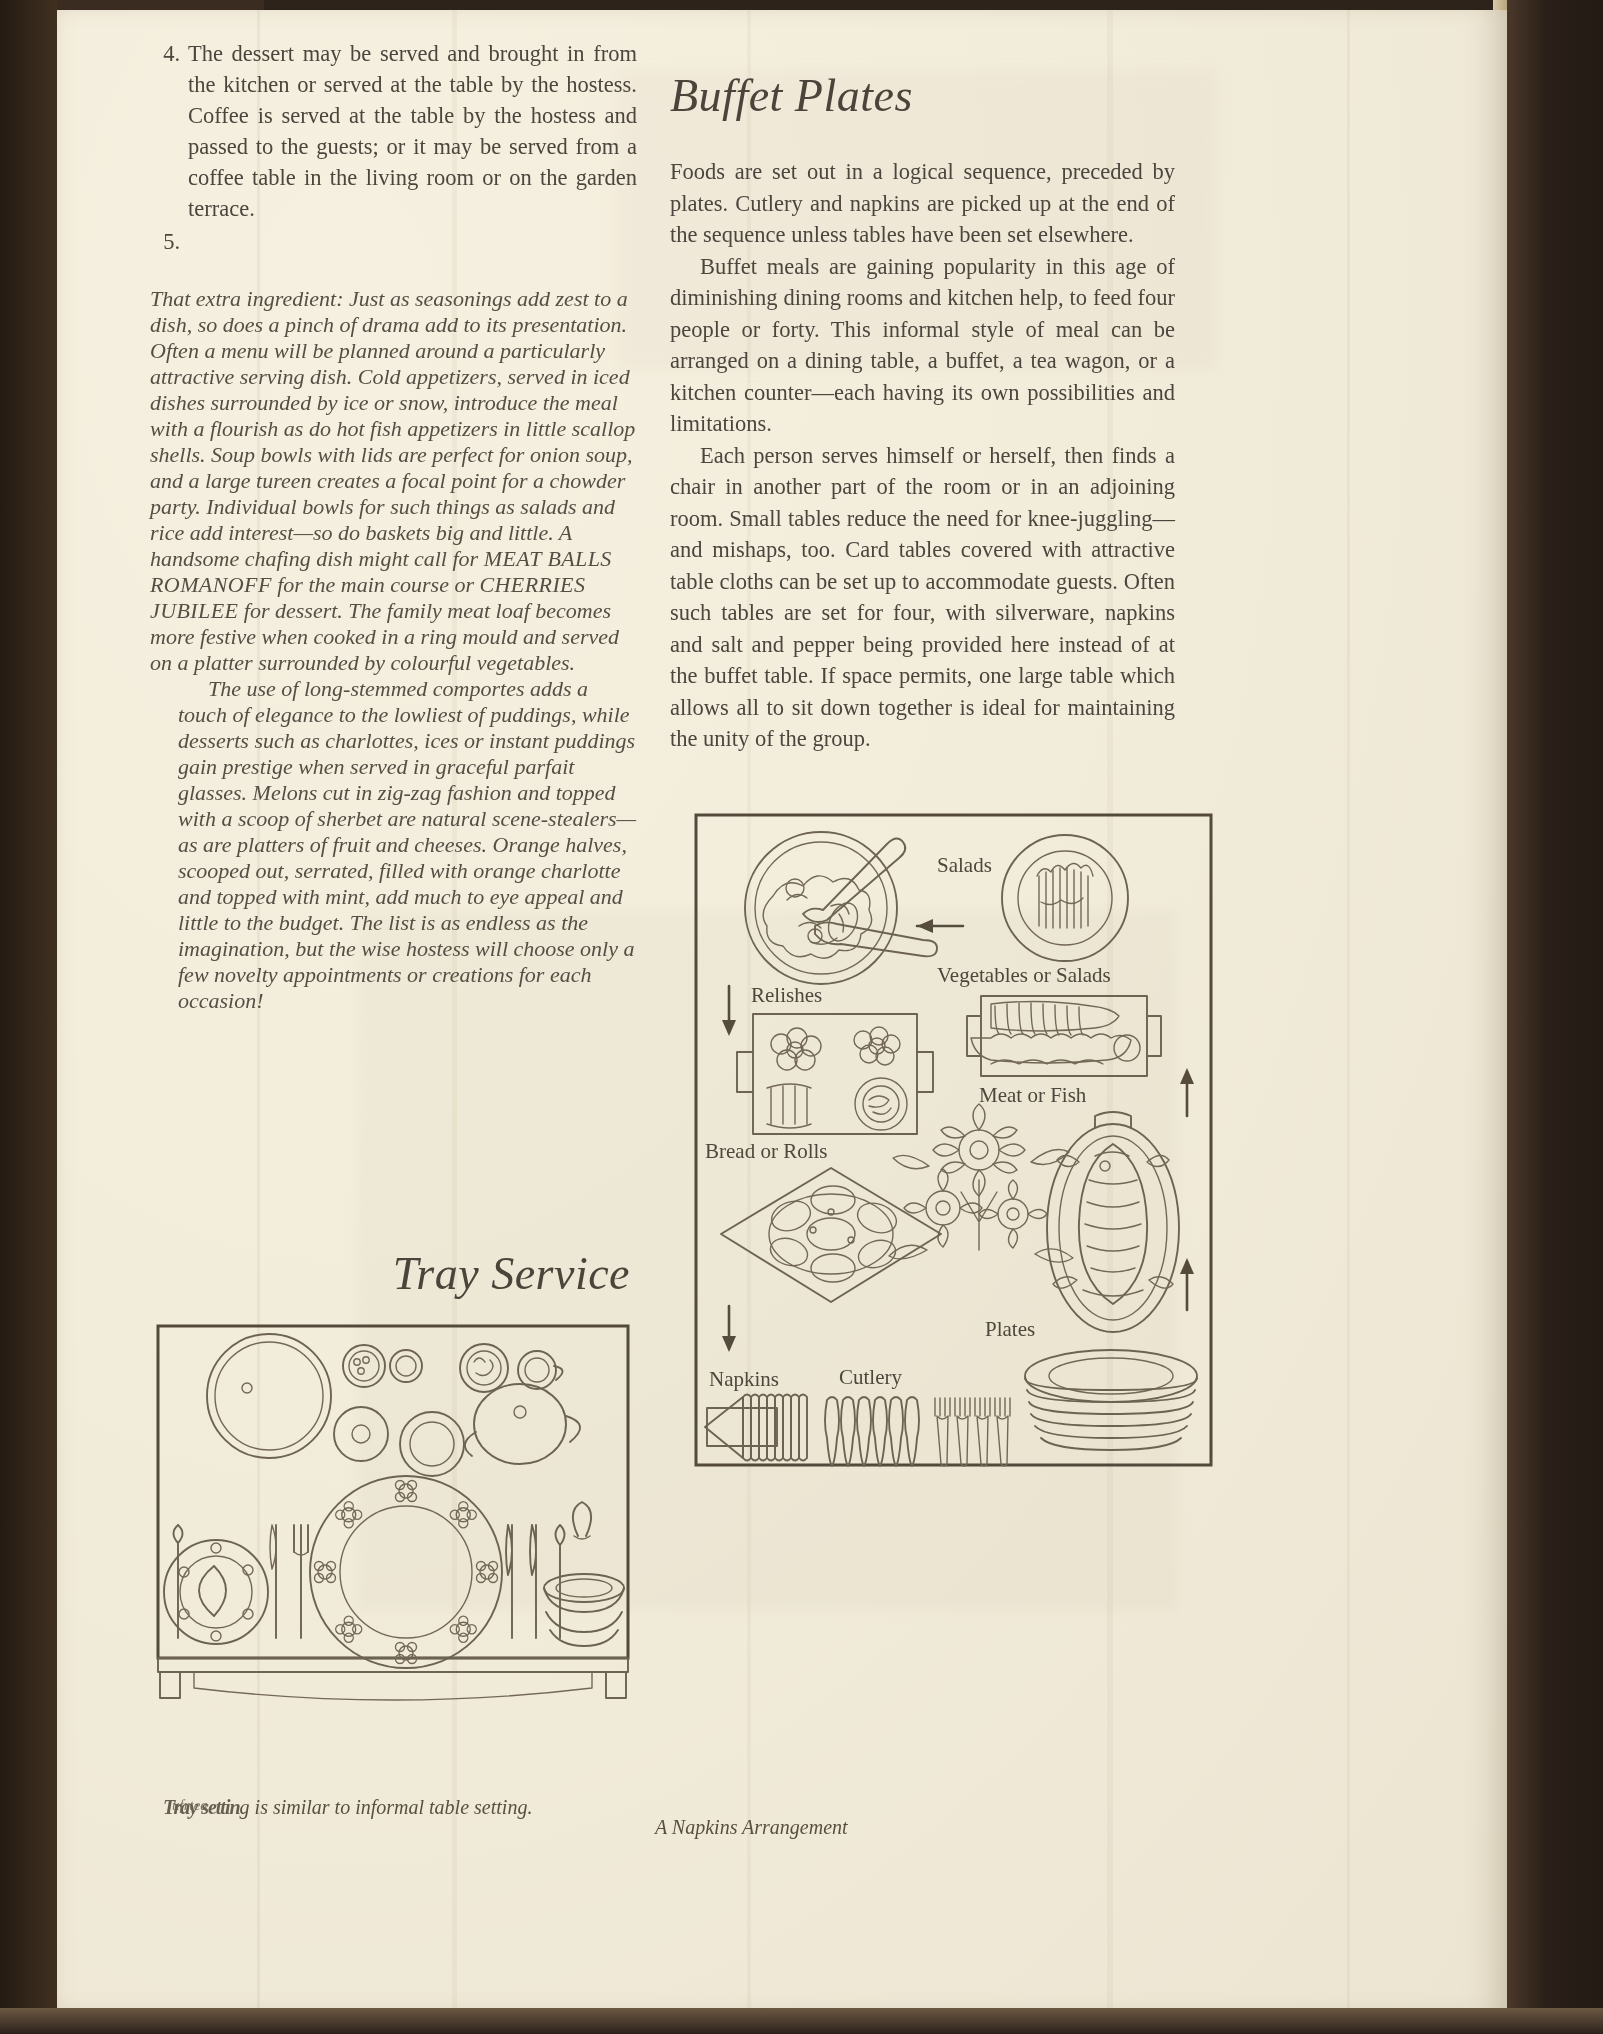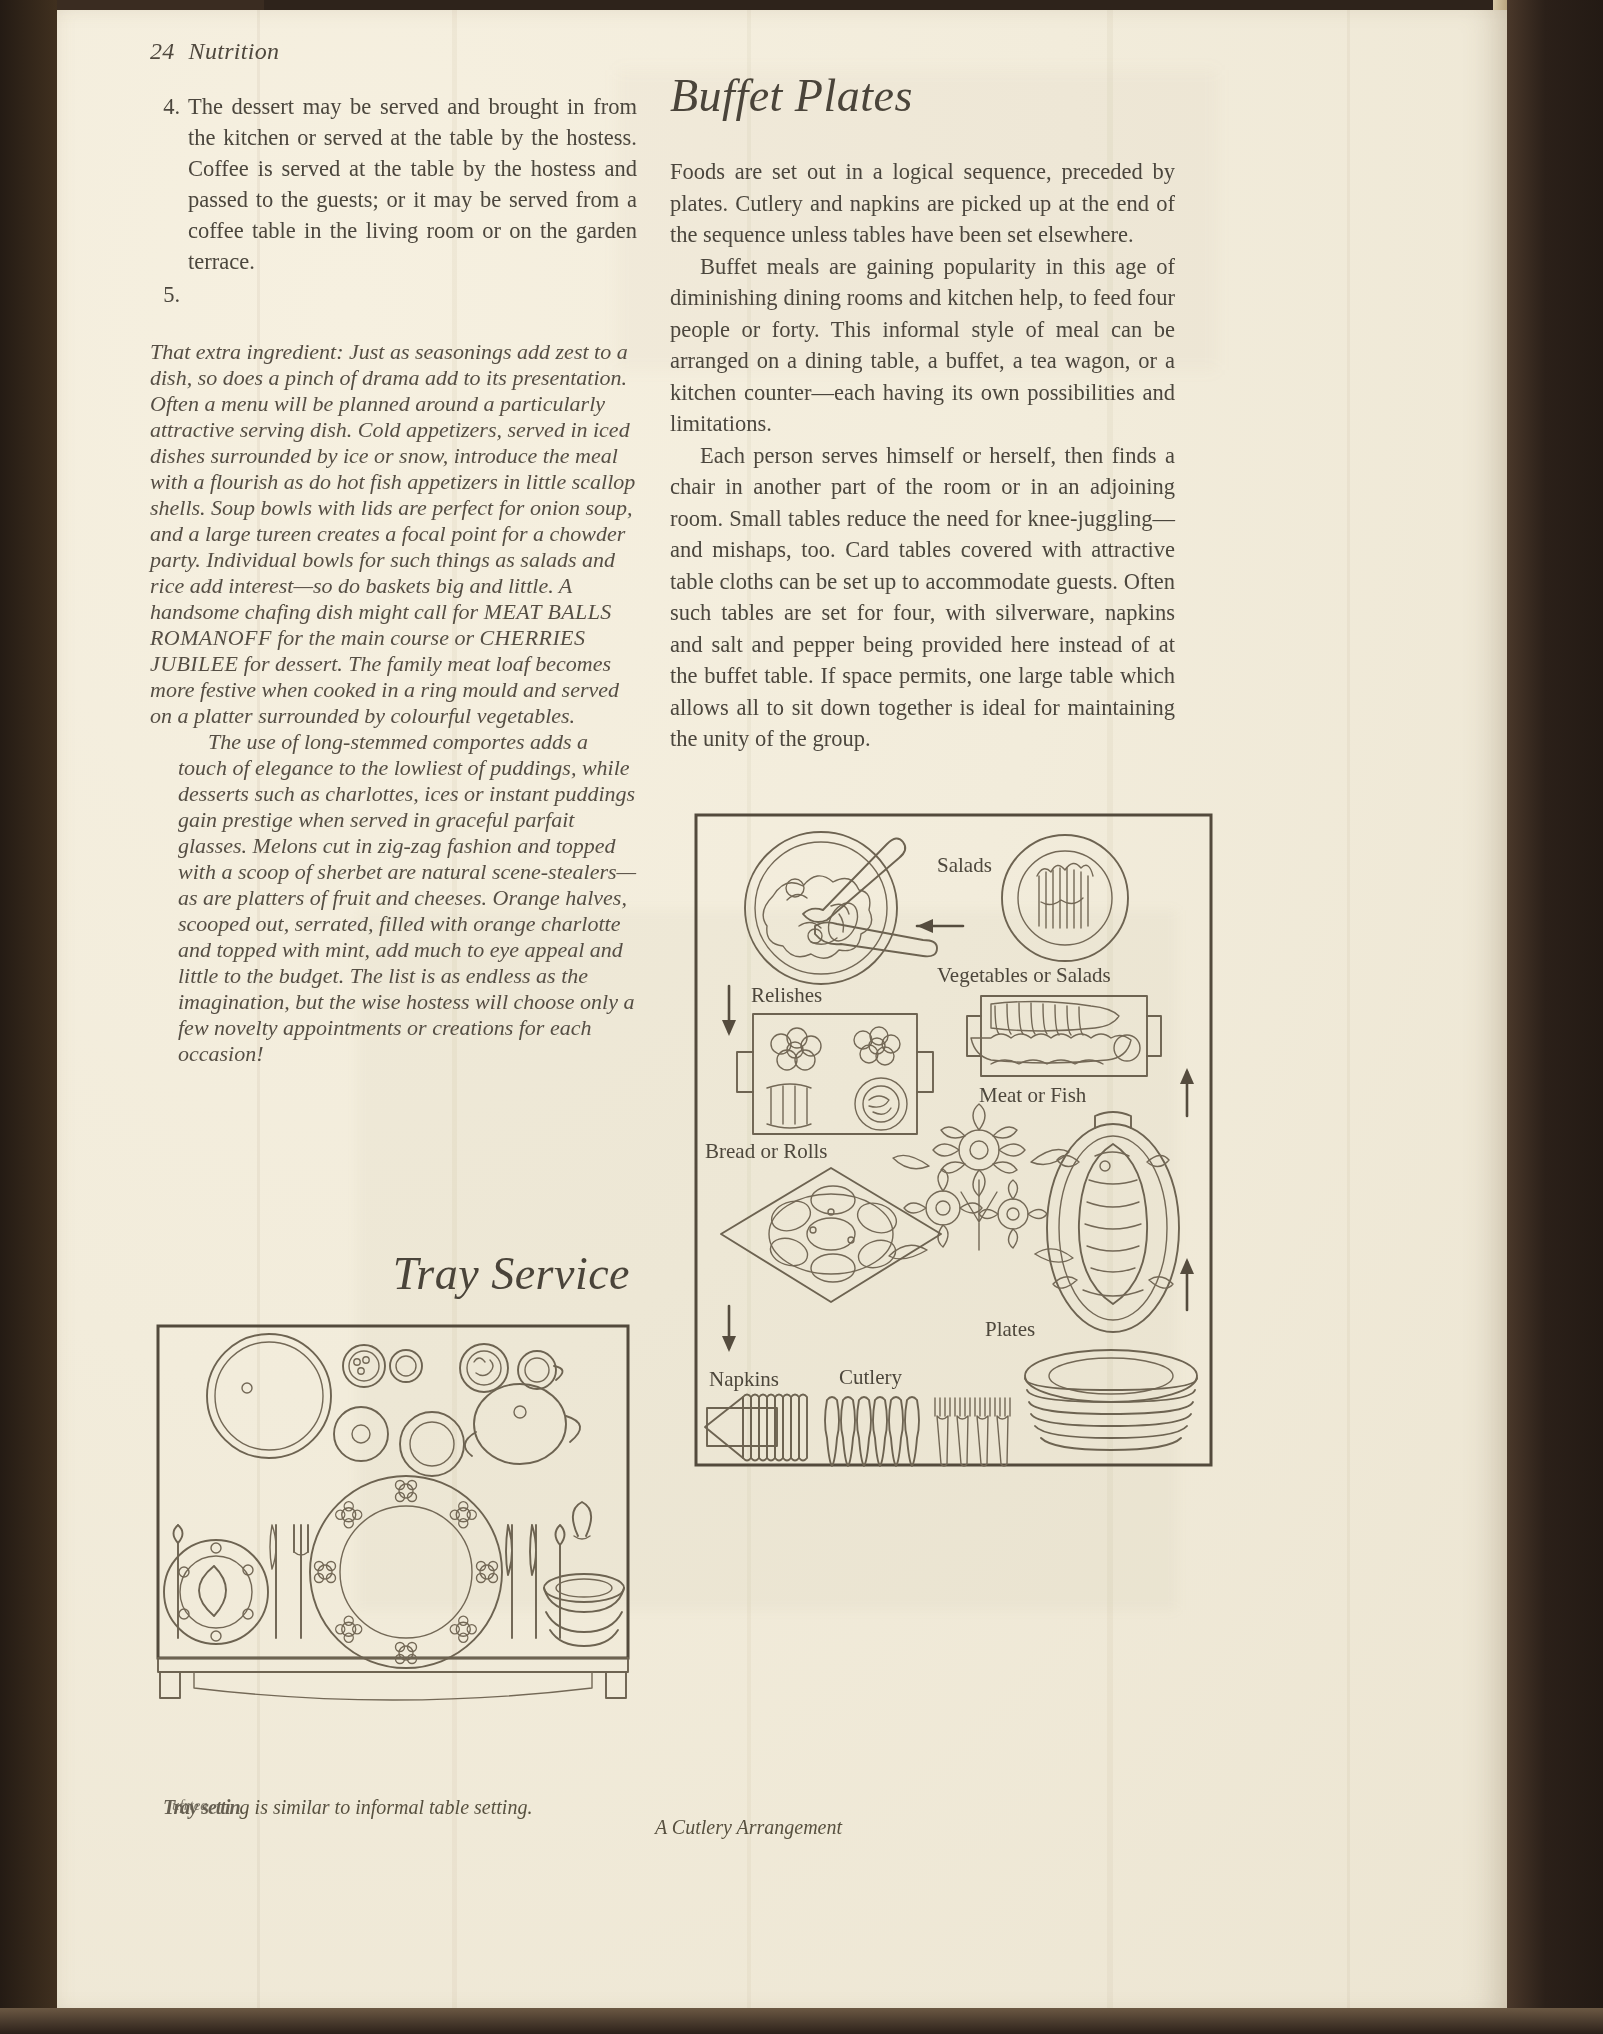--- a/index.html
+++ b/index.html
@@ -126,23 +126,20 @@
     <div class="band b3"></div>
     <div class="band b4"></div>
     <div class="band b5"></div>
     <div class="showthrough"></div>
     <div class="showthrough2"></div>
 
     <div id="content">
 
       <div class="col-left">
 
-        <div class="folio">
-          <span class="num">24</span><span>Nutrition</span>
-        </div>
 
         <ol class="numlist">
           <li>
             <span class="mk">4.</span>
             <span>The dessert may be served and brought in from the kitchen or served at the table by the hostess. Coffee is served at the table by the hostess and passed to the guests; or it may be served from a coffee table in the living room or on the garden terrace.</span>
           </li>
           <li>
             <span class="mk">5.</span>
           </li>
         </ol>
@@ -476,19 +473,19 @@
           <ellipse class="fig-thin" cx="420" cy="566" rx="62" ry="18"></ellipse>
           <path class="fig-line" d="M334 568 q0 12 86 12 q86 0 86 -12"></path>
           <path class="fig-line" d="M336 580 q4 12 84 12 q80 0 84 -12"></path>
           <path class="fig-line" d="M338 592 q6 12 82 12 q76 0 82 -12"></path>
           <path class="fig-line" d="M340 604 q8 12 80 12 q72 0 80 -12"></path>
           <path class="fig-line" d="M344 616 q10 12 76 12 q66 0 76 -12"></path>
           <path class="fig-line" d="M350 628 q12 12 70 12 q58 0 70 -12"></path>
         </svg>
       </div>
 
-      <div class="caption cap-buffet">A Cutlery Arrangement</div>
+      <div class="caption cap-buffet">A Napkins Arrangement</div>
 
     </div>
   </div>
 
   <div class="edge-bottom"></div>
 </div>
 
 </body></html>

